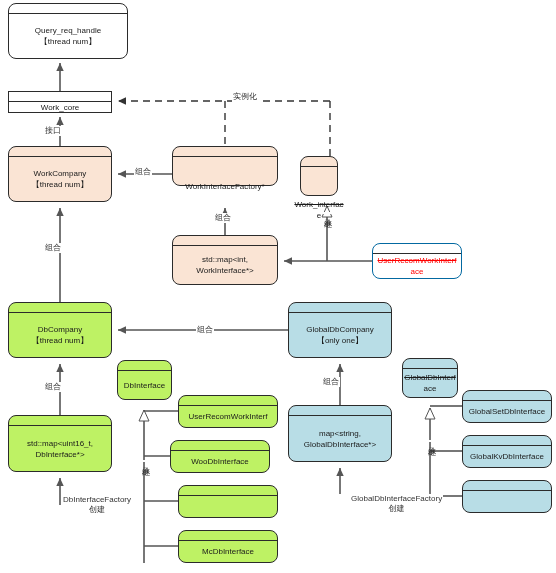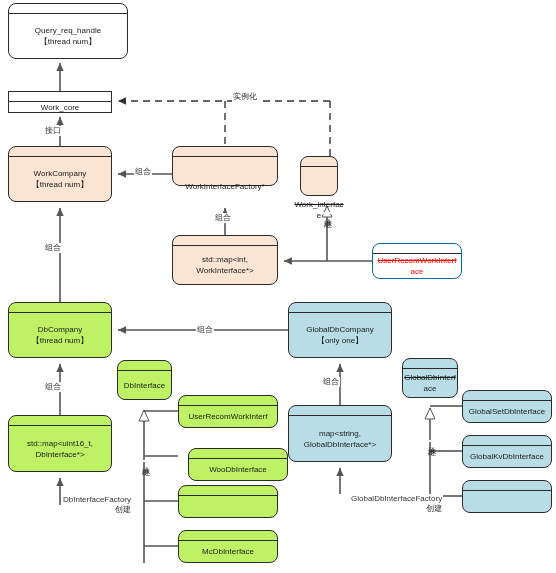--- a/index.html
+++ b/index.html
@@ -23,21 +23,21 @@
   .blue{background:#b8dde6;}
   .white{background:#ffffff;}
   .redbox{background:#ffffff;border:1px solid #0369a1;border-radius:8px;}
   .redbox .body{color:#ff0000;}
 
   .strike .line1{text-decoration:line-through;}
 
   .edge-label{position:absolute;font-size:8px;color:#333;background:#ffffff;
               padding:0 1px;white-space:nowrap;line-height:10px;}
   .edge-label.vert{writing-mode:vertical-rl;text-orientation:upright;padding:1px 0;}
-  .edge-label.two{text-align:right;line-height:10px;}
+  .edge-label.two{text-align:center;line-height:10px;}
 </style>
 </head>
 <body>
 
 <div id="canvas">
 
   <svg class="edges" viewBox="0 0 556 573">
     <defs>
       <marker id="arrow" markerWidth="9" markerHeight="9" refX="8" refY="4.5" orient="auto" markerUnits="userSpaceOnUse">
         <path d="M0,0.8 L8,4.5 L0,8.2 z" fill="#555555"></path>
@@ -200,21 +200,21 @@
         </div>
       </div>
       <div class="node green rounded" style="left: 178px; top: 395px; width: 100px; height: 33px;">
         <div class="hdr"></div>
         <div class="body">
           <div>
             <span class="line1">UserRecomWorkInterf</span>
           </div>
         </div>
       </div>
-      <div class="node green rounded" style="left: 188px; top: 440px; width: 100px; height: 33px; margin-top: 8px;">
+      <div class="node green rounded" style="left: 170px; top: 440px; width: 100px; height: 33px;">
         <div class="hdr"></div>
         <div class="body">
           <div>
             <span class="line1">WooDbInterface</span>
           </div>
         </div>
       </div>
       <div class="node green rounded" style="left: 178px; top: 485px; width: 100px; height: 33px;">
         <div class="hdr"></div>
       </div>

